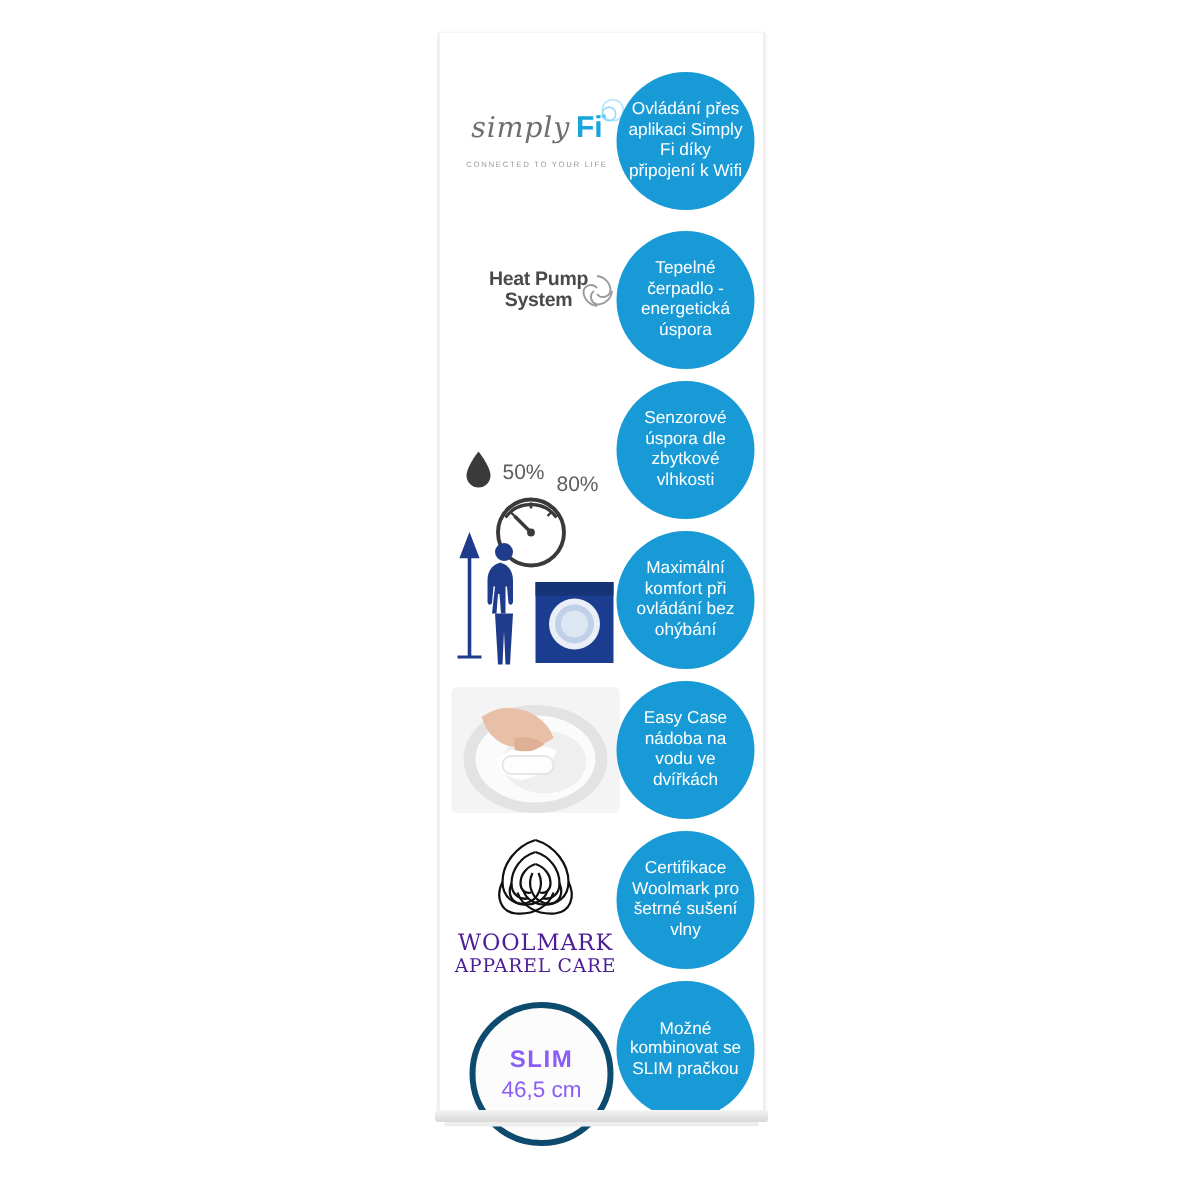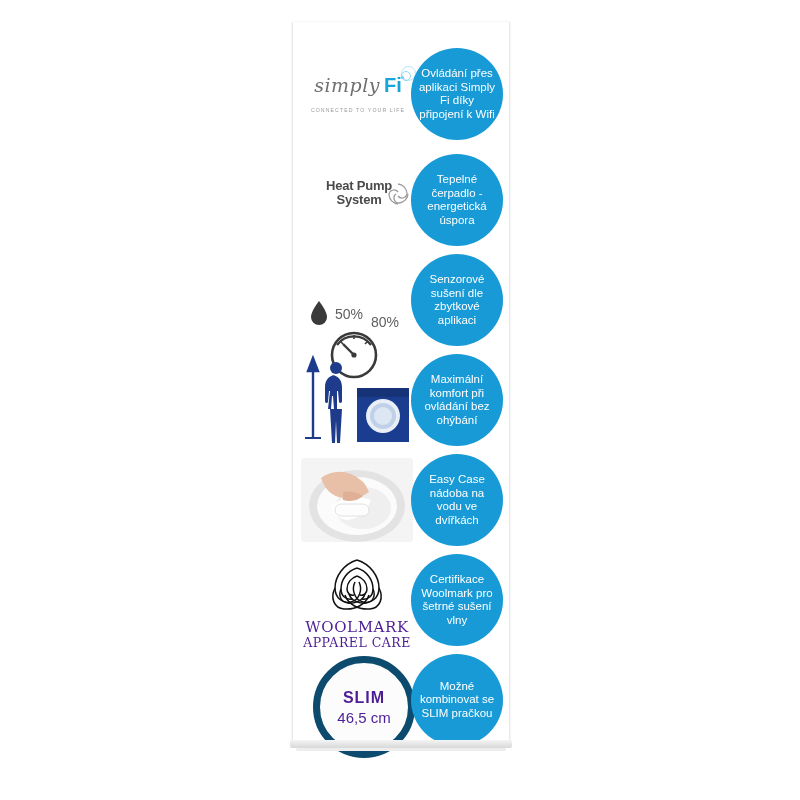--- a/index.html
+++ b/index.html
@@ -227,31 +227,31 @@
     font-family: "DejaVu Serif", serif;
     font-size: 12.5px;
     letter-spacing: 0.5px;
     margin-top: -1px;
   }
 
   
   .slim {
     position: absolute;
     left: 16px;
-    top: 6px;
+    top: 18px;
     width: 88px;
     height: 88px;
     border-radius: 50%;
     background: #fcfcfc;
-    border: 7px solid #0c4a6e;
+    border: 4px solid #0c4a6e;
     display: flex;
     flex-direction: column;
     align-items: center;
     justify-content: center;
-    color: #4c1d95;
+    color: #8b5cf6;
   }
   .slim .s1 { font-size: 16px; font-weight: bold; letter-spacing: 1px; }
   .slim .s2 { font-size: 15px; margin-top: 2px; }
 </style>
 </head>
 <body>
 
 <div class="banner">
 
   <div class="panel">
@@ -301,21 +301,21 @@
             <line x1="31" y1="25" x2="20" y2="14" stroke="#3a3a3a" stroke-width="2.4"></line>
             <circle cx="31" cy="25" r="2.6" fill="#3a3a3a"></circle>
             <g stroke="#3a3a3a" stroke-width="1.6">
               <line x1="31" y1="5" x2="31" y2="9"></line>
               <line x1="45" y1="11" x2="42" y2="14"></line>
               <line x1="17" y1="11" x2="20" y2="14"></line>
             </g>
           </svg>
         </div>
       </div>
-      <div class="bubble">Senzorové sušení dle zbytkové aplikaci</div>
+      <div class="bubble">Senzorové úspora dle zbytkové vlhkosti</div>
     </div>
 
     <div class="feature" style="top:428px;">
       <div class="visual">
         <svg class="easycase" viewBox="0 0 112 84">
           <rect x="0" y="0" width="112" height="84" fill="#f4f4f4"></rect>
           <ellipse cx="56" cy="48" rx="48" ry="36" fill="#e3e3e3"></ellipse>
           <ellipse cx="56" cy="48" rx="40" ry="29" fill="#fbfbfb"></ellipse>
           <ellipse cx="62" cy="50" rx="28" ry="21" fill="#efefef"></ellipse>
           <path d="M30 48 q18 -14 40 -6 q-6 18 -24 20 q-14 -2 -16 -14 z" fill="#ffffff"></path>

